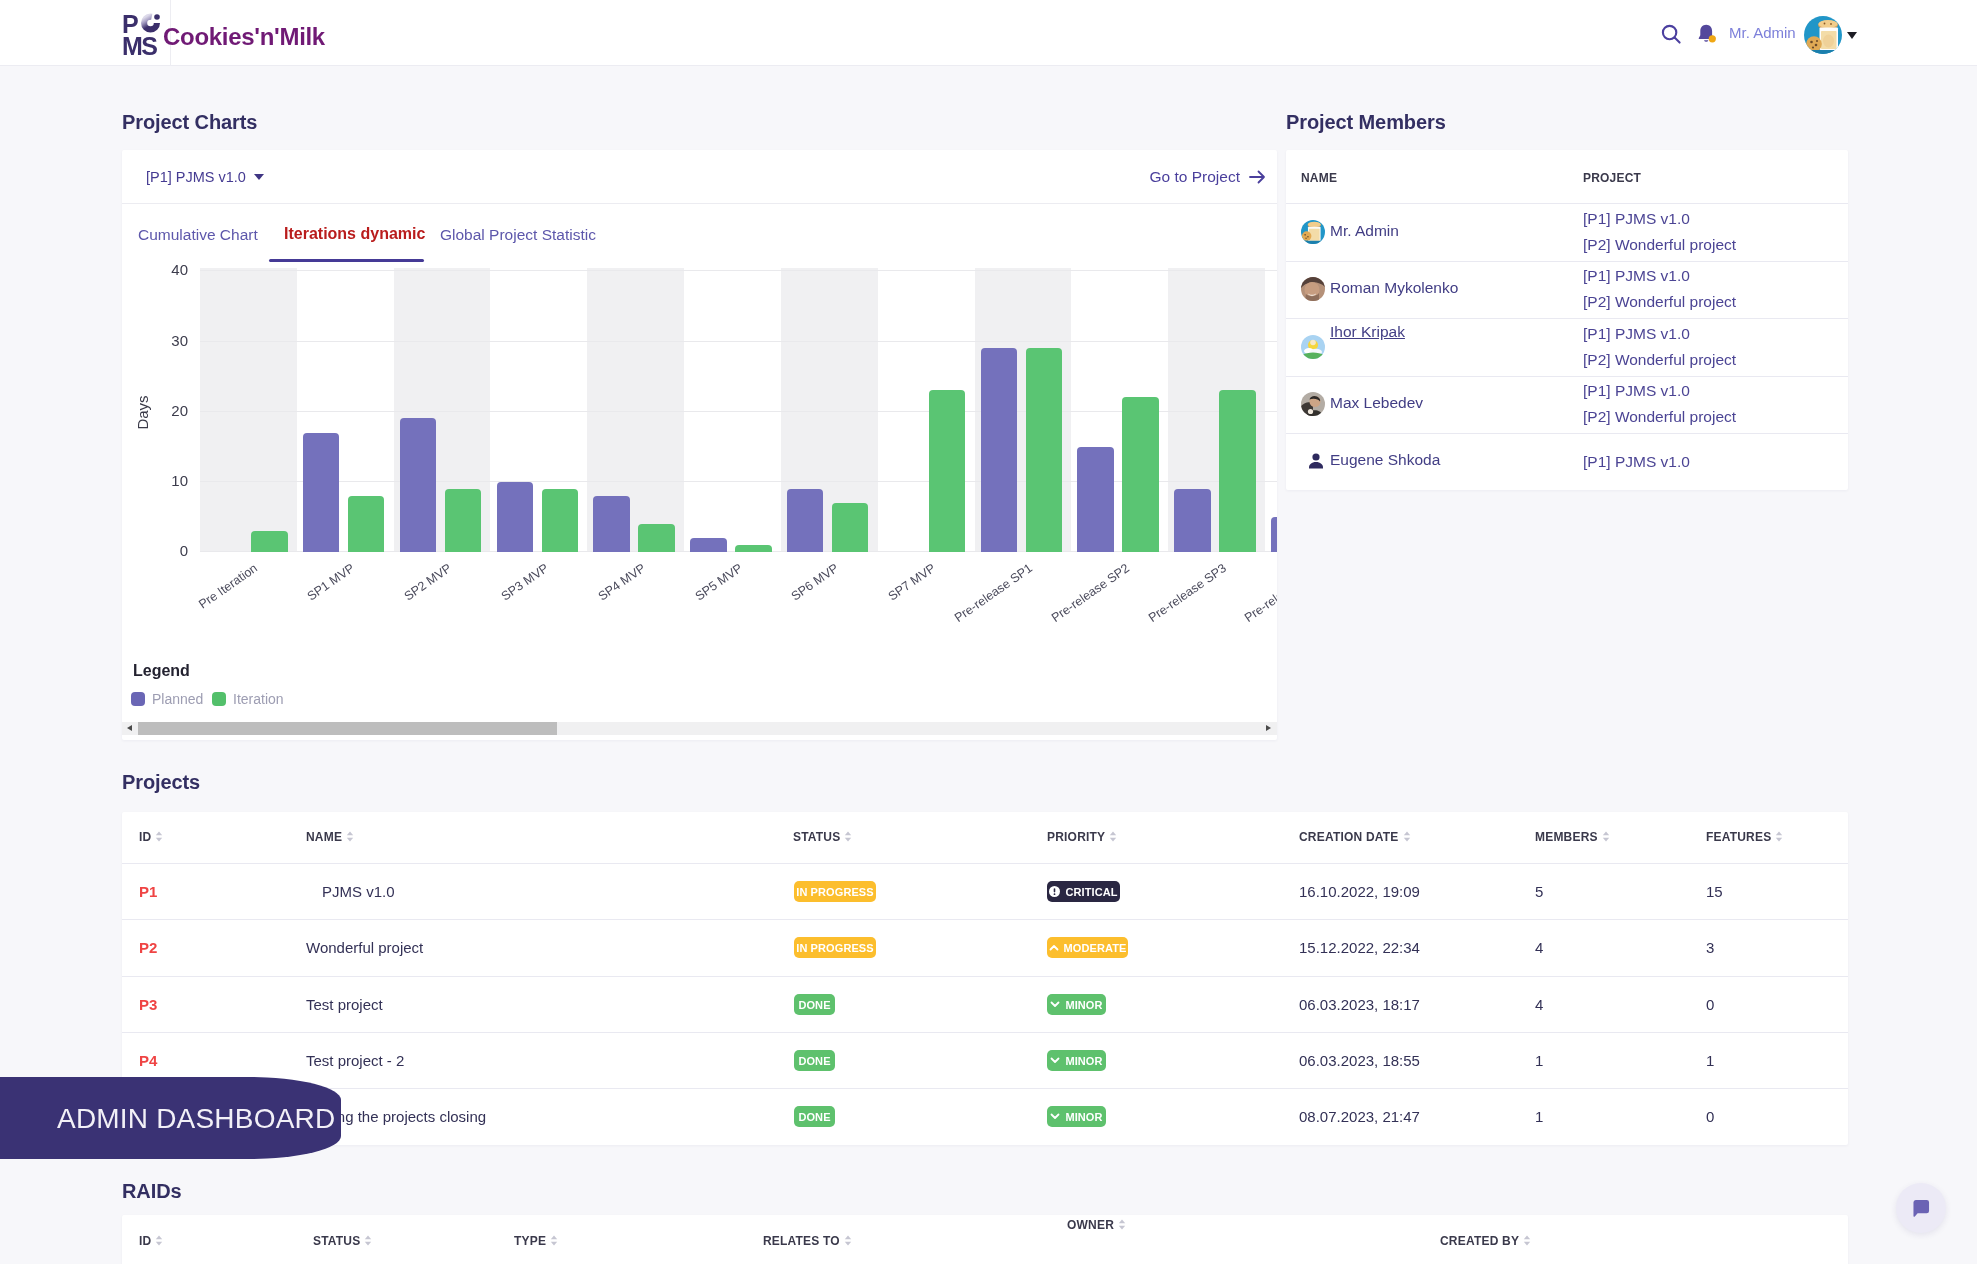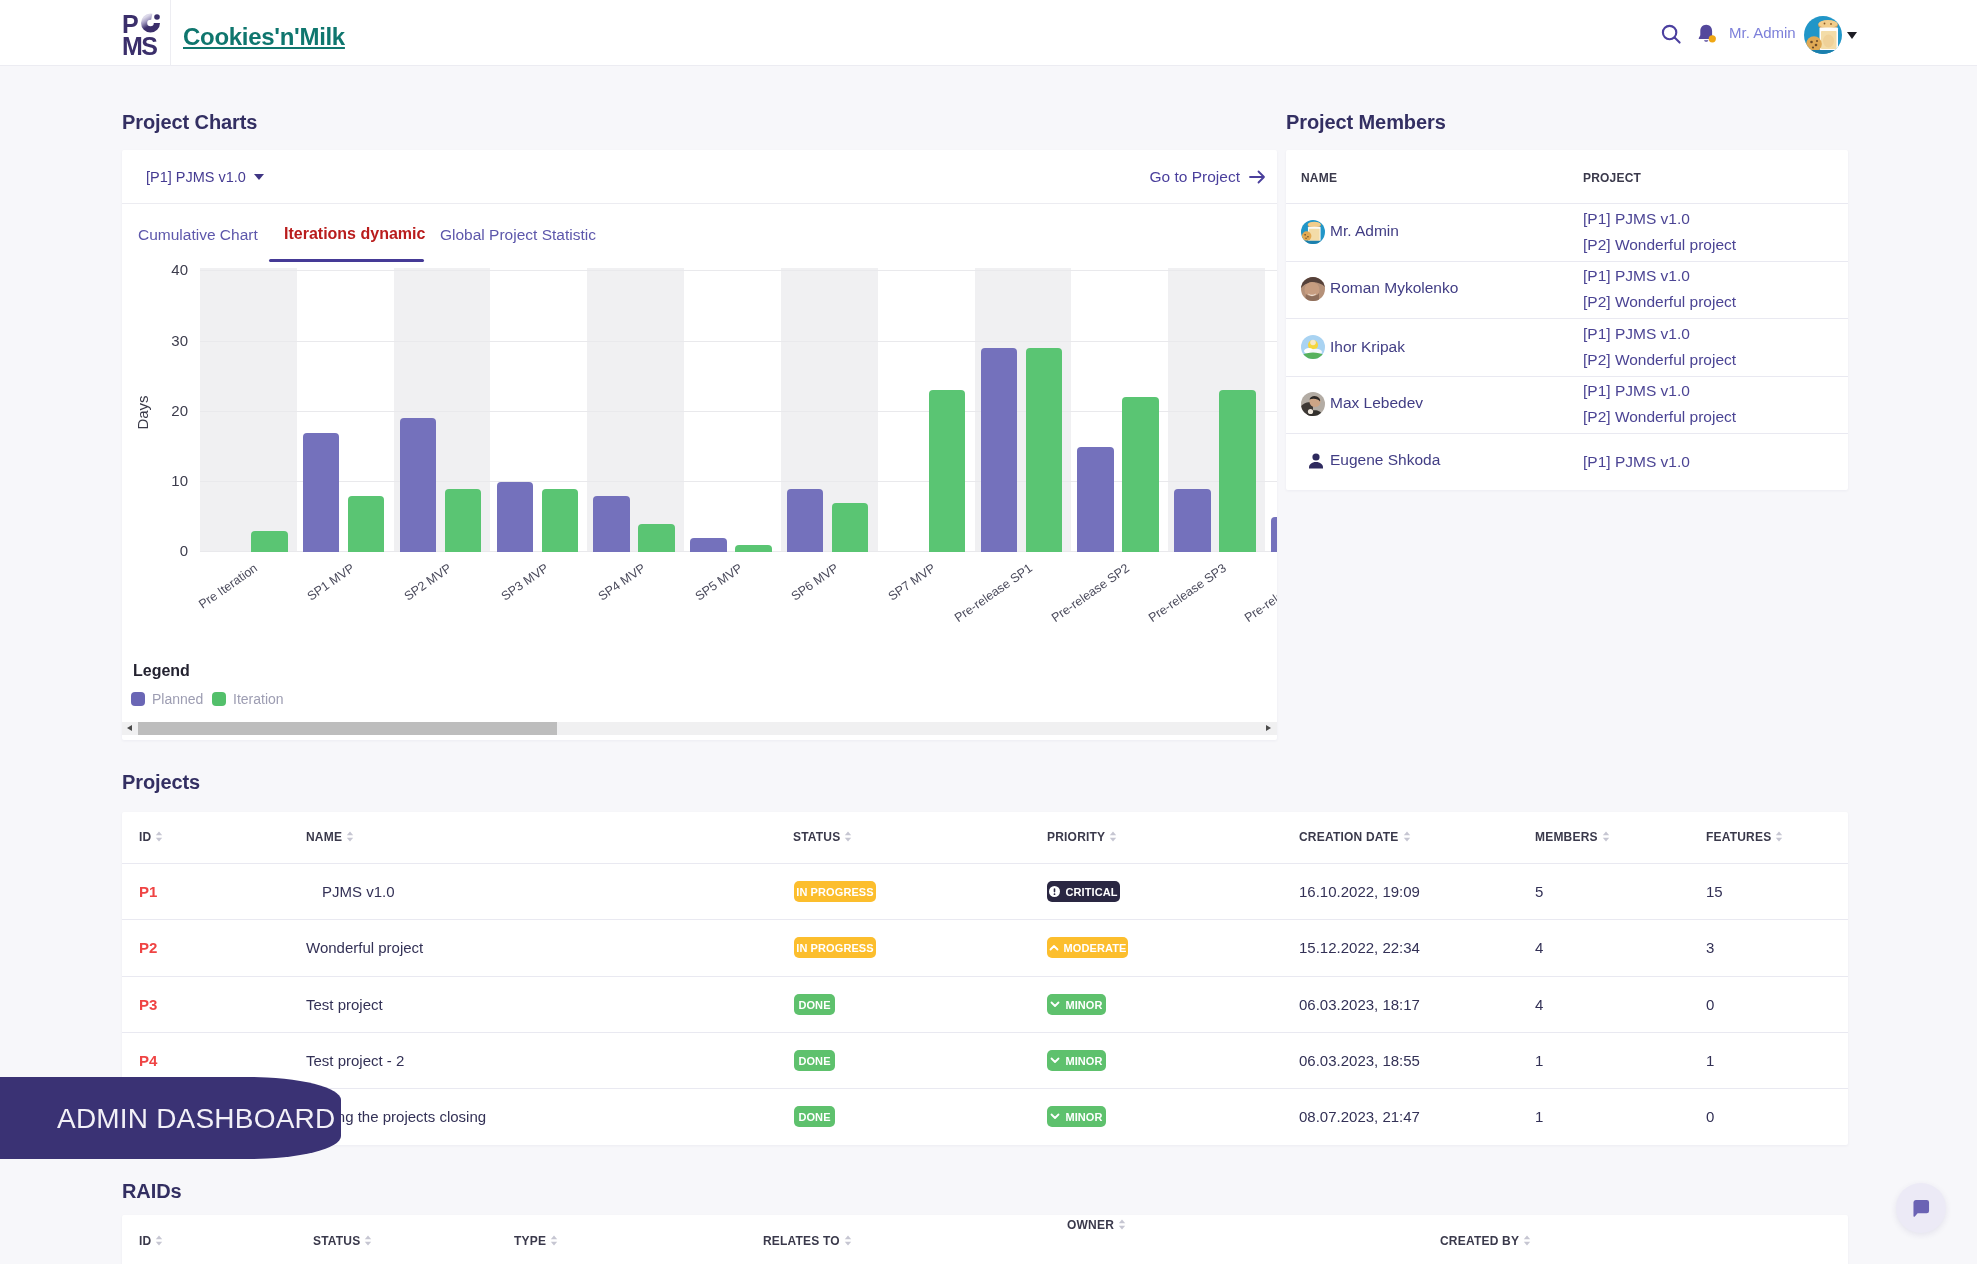--- a/index.html
+++ b/index.html
@@ -39,21 +39,21 @@
         <stop offset="0" stop-color="#dddaea"></stop>
         <stop offset="0.25" stop-color="#a9a2c6"></stop>
         <stop offset="0.65" stop-color="#3b2f6b"></stop>
       </linearGradient>
     </defs>
   <text x="-1" y="21.5" font-family="Liberation Sans, sans-serif" font-weight="700" font-size="25" letter-spacing="-1.5" fill="#3b2f6b">P</text>
   <circle cx="27.5" cy="12" r="6.4" fill="none" stroke="url(#lg1)" stroke-width="6.2" stroke-dasharray="31 9.2" stroke-dashoffset="0.3"></circle>
   <circle cx="34" cy="6" r="2.8" fill="#3b2f6b"></circle>
   <text x="-1" y="43.5" font-family="Liberation Sans, sans-serif" font-weight="700" font-size="25" letter-spacing="-1.5" fill="#3b2f6b">MS</text>
 </svg>
-<div class="abs" style="left:183px;top:23px;font-size:24px;font-weight:600;color:#0f766e;letter-spacing:-0.3px;text-decoration:underline;">Cookies'n'Milk</div>
+<div class="abs" style="left:163px;top:23px;font-size:24px;font-weight:600;color:#701a75;letter-spacing:-0.3px;">Cookies'n'Milk</div>
 
 <svg class="abs" style="left:1661px;top:24px;" width="21" height="21" viewBox="0 0 21 21" fill="none">
   <circle cx="8.6" cy="8.6" r="6.7" stroke="#4b3f9f" stroke-width="2.1"></circle>
   <line x1="13.6" y1="13.6" x2="18.6" y2="18.6" stroke="#4b3f9f" stroke-width="2.1" stroke-linecap="round"></line>
 </svg>
 <svg class="abs" style="left:1697px;top:23px;" width="20" height="22" viewBox="0 0 20 22">
   <path d="M9.2 1.8 C5.6 1.8 3.3 4.6 3.3 8.1 L3.3 12.3 L1.8 14.9 C1.5 15.5 1.8 16.1 2.4 16.1 L16 16.1 C16.6 16.1 16.9 15.5 16.6 14.9 L15.1 12.3 L15.1 8.1 C15.1 4.6 12.8 1.8 9.2 1.8 Z" fill="#54489c"></path>
   <path d="M7 17.2 a2.3 2.3 0 0 0 4.4 0 Z" fill="#54489c"></path>
   <circle cx="15.3" cy="15.8" r="3.6" fill="#f0a713"></circle>
 </svg>
@@ -221,21 +221,21 @@
     </defs>
     <g clip-path="url(#ac3)">
       <rect width="24" height="24" fill="#a9d3f2"></rect>
       <circle cx="12" cy="10" r="5" fill="#f5d63d"></circle>
       <circle cx="12" cy="7.5" r="2.8" fill="#f7e9c8"></circle>
       <ellipse cx="8" cy="16" rx="5" ry="3" fill="#ffffff"></ellipse>
       <ellipse cx="15" cy="17" rx="6" ry="3.2" fill="#f4f8fc"></ellipse>
       <path d="M0 20 C8 16.5 16 16.5 24 20 L24 24 L0 24 Z" fill="#57b25e"></path>
     </g>
   </svg>
-<div class="mname" style="left:1330px;top:338px;">Ihor Kripak</div>
+<div class="mname" style="left:1330px;top:323px;text-decoration:underline;">Ihor Kripak</div>
 <div class="mproj" style="left:1583px;top:321px;">[P1] PJMS v1.0<br>[P2] Wonderful project</div>
 
 <svg class="abs" style="left:1301px;top:392px;" width="24" height="24" viewBox="0 0 24 24">
     <defs>
       <clipPath id="ac4">
         <circle cx="12" cy="12" r="12"></circle>
       </clipPath>
     </defs>
     <g clip-path="url(#ac4)">
       <rect width="24" height="24" fill="#b3aca4"></rect>

